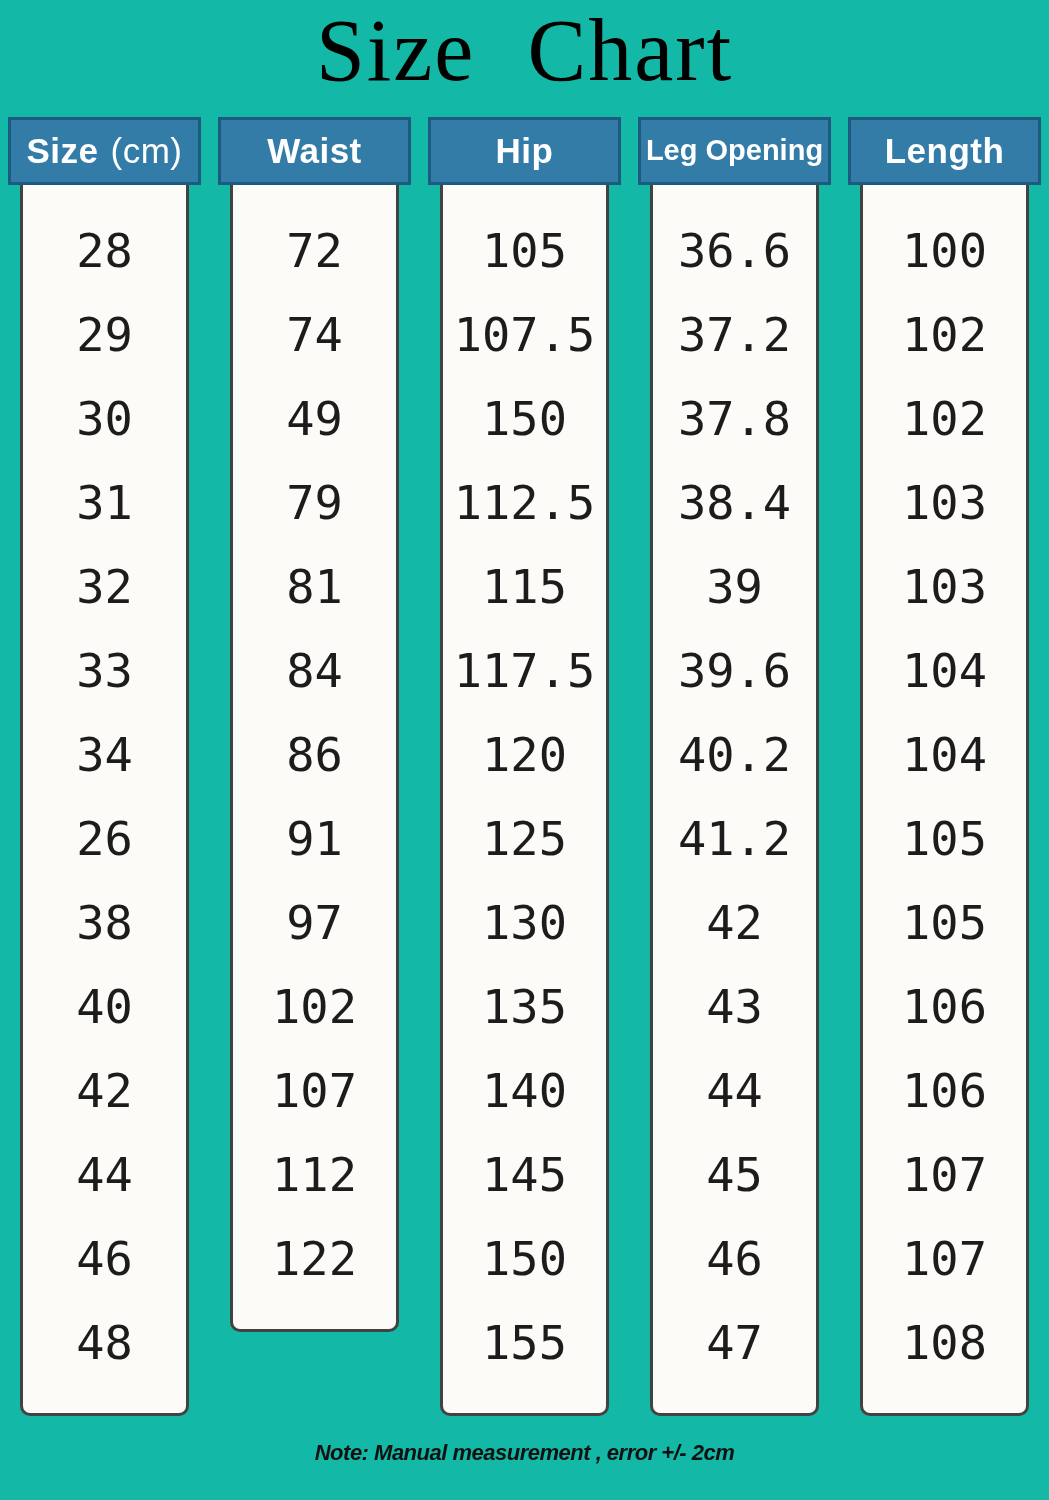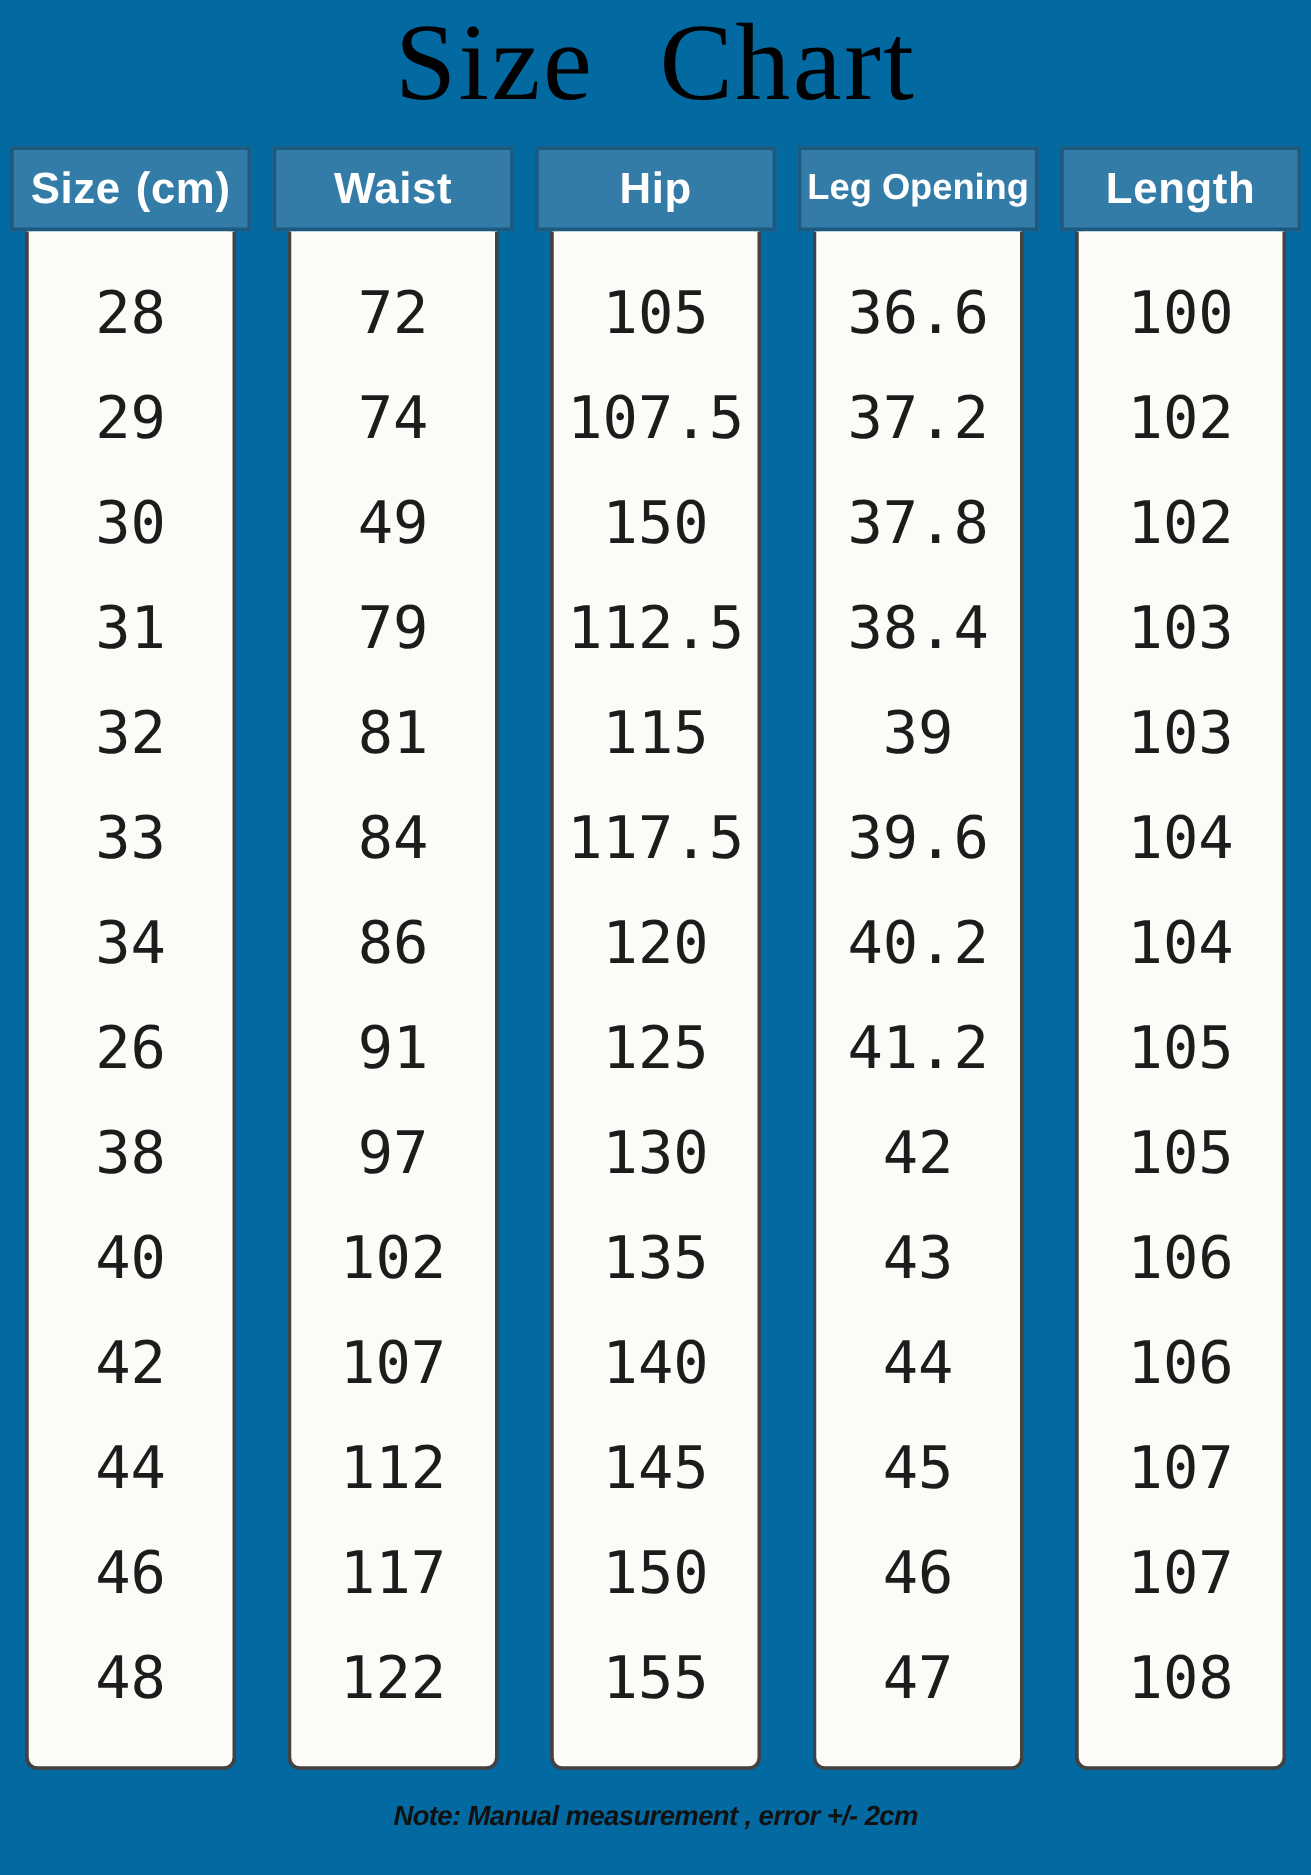--- a/index.html
+++ b/index.html
@@ -10,21 +10,21 @@
     --body-border: #424242;
     --cell-text: #1c1c1c;
     --title-text: #000000;
   }
   * { margin: 0; padding: 0; box-sizing: border-box; }
   html, body { background: #ffffff; }
   .page {
     position: relative;
     width: 1049px;
     height: 1500px;
-    background: #0369a1;
+    background: #14b8a6;
     overflow: hidden;
     font-family: "Liberation Sans", sans-serif;
   }
   .title {
     margin-top: 2px;
     text-align: center;
     font-family: "Liberation Serif", "DejaVu Serif", serif;
     font-size: 88px;
     font-weight: normal;
     letter-spacing: 2px;
@@ -46,21 +46,21 @@
     display: flex;
     align-items: center;
     justify-content: center;
     color: var(--header-text);
     font-size: 35px;
     font-weight: bold;
     letter-spacing: 0.5px;
     white-space: nowrap;
   }
   .col:nth-child(4) .head { font-size: 29px; letter-spacing: 0; }
-  .head .hl { font-weight: bold; margin-left: 12px; }
+  .head .hl { font-weight: normal; margin-left: 12px; }
   .colbody {
     margin: 0 12px;
     border: 3px solid var(--body-border);
     border-top: none;
     border-radius: 0 0 10px 10px;
     background: var(--body-bg);
     padding: 24px 0 28px;
   }
   .cell {
     height: 84px;
@@ -120,21 +120,20 @@
           <div class="cell">49</div>
           <div class="cell">79</div>
           <div class="cell">81</div>
           <div class="cell">84</div>
           <div class="cell">86</div>
           <div class="cell">91</div>
           <div class="cell">97</div>
           <div class="cell">102</div>
           <div class="cell">107</div>
           <div class="cell">112</div>
-          <div class="cell">117</div>
           <div class="cell">122</div>
         </div>
       </div>
       <div class="col">
         <div class="head">
           <span class="hs">Hip</span>
         </div>
         <div class="colbody">
           <div class="cell">105</div>
           <div class="cell">107.5</div>

